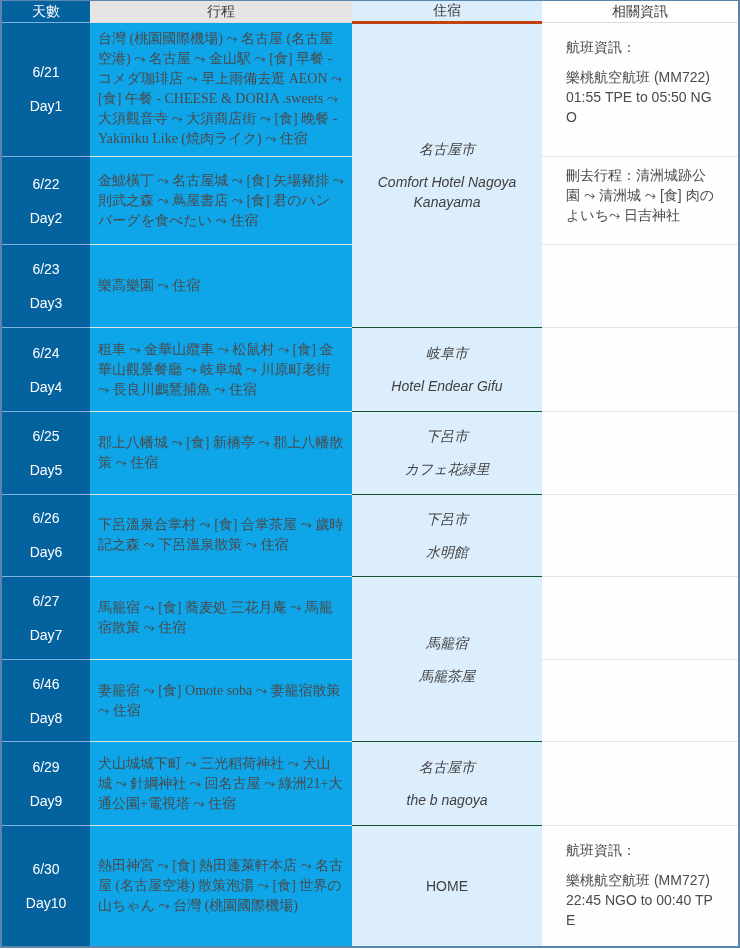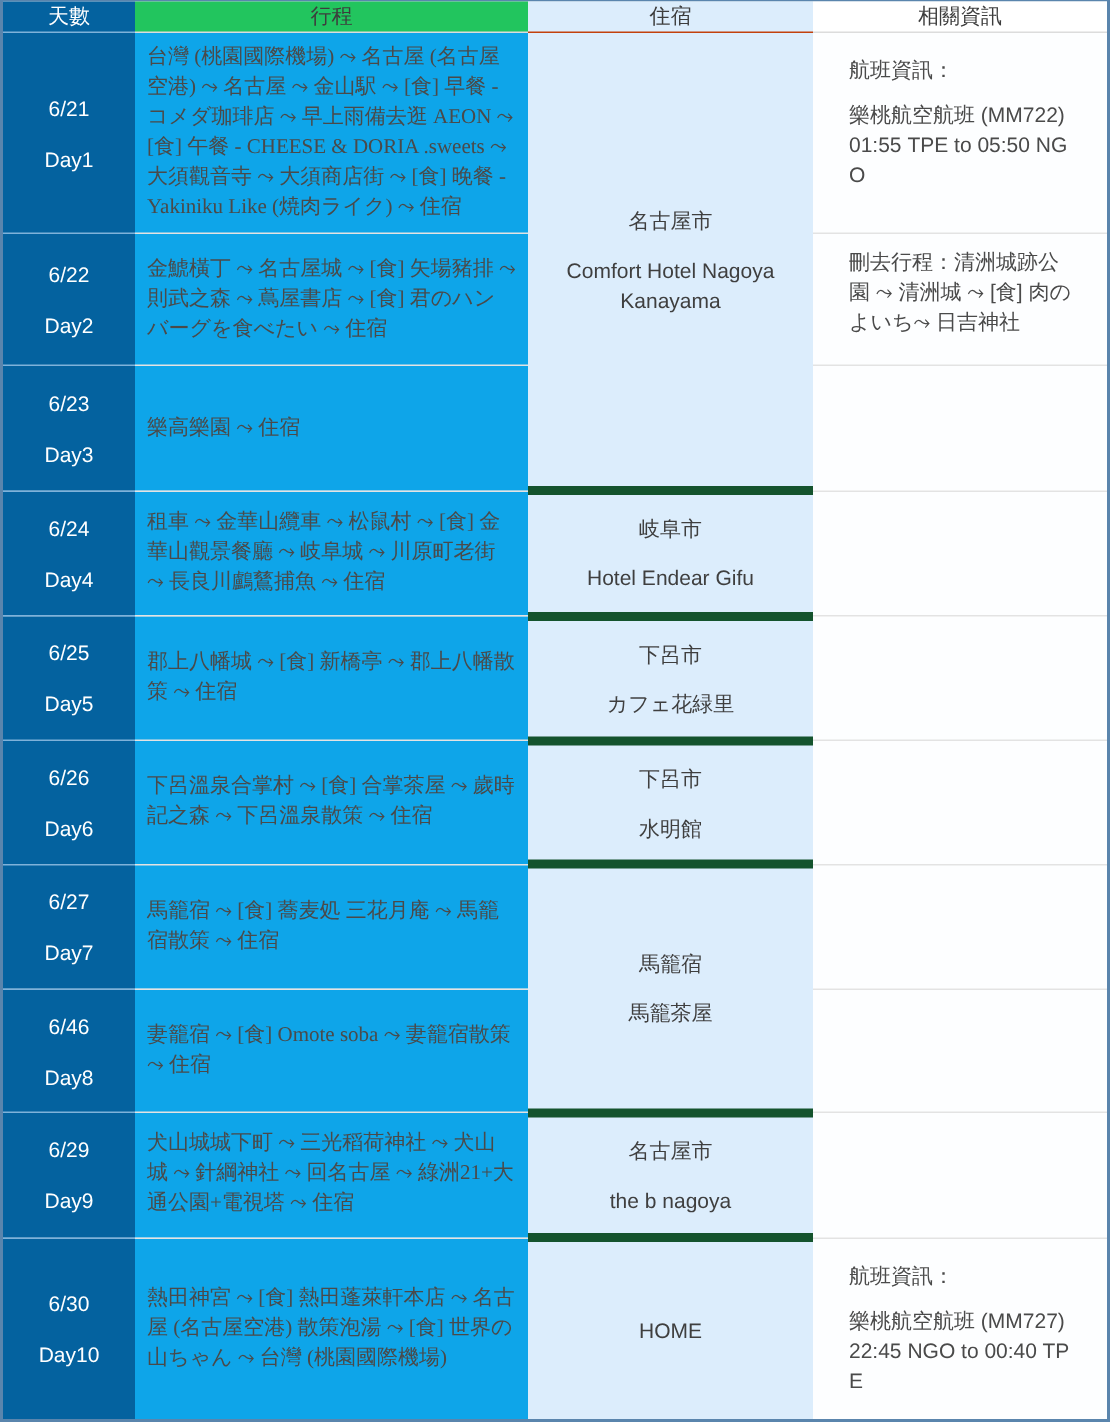--- a/index.html
+++ b/index.html
@@ -25,22 +25,22 @@
     th {
       height: 20px;
       font-weight: normal;
       font-size: 14px;
       color: #3d3d3d;
       text-align: center;
       border-bottom: 1px solid #dcdcdc;
       padding: 0;
     }
     th.h-day { background: #04629f; color: #ffffff; border-bottom: 1px solid #7fb2da; }
-    th.h-itin { background: #22c55e; }
-    th.h-acc { background: #dcedfc; border-bottom: 1px solid #c2410c; }
+    th.h-itin { background: #e5e5e5; }
+    th.h-acc { background: #dcedfc; border-bottom: 3px solid #c2410c; }
     th.h-info { background: #ffffff; }
     td {
       padding: 0;
       vertical-align: middle;
       font-size: 14px;
       line-height: 20px;
       color: #4a4a4a;
     }
     td.day {
       background: #04629f;
@@ -56,21 +56,21 @@
       border-bottom: 1px solid #e3e3e3;
       word-break: break-all;
       font-family: Liberation Serif, serif;
     }
     td.acc {
       background: #dcedfc;
       text-align: center;
       border-bottom: 1px solid #dcedfc;
       color: #3f3f3f;
     }
-    td.acc.sep { border-bottom: 6px solid #14532d; }
+    td.acc.sep { border-bottom: 1px solid #14532d; font-style: italic; }
     td.acc .a-city { display: block; margin-bottom: 13px; }
     td.acc .a-hotel { display: block; }
     td.info {
       background: #fdfeff;
       padding: 0 22px 0 24px;
       border-bottom: 1px solid #e3e3e3;
       vertical-align: top;
       word-break: break-all;
     }
     td.info .i-title { display: block; margin-top: 14px; margin-bottom: 10px; }

